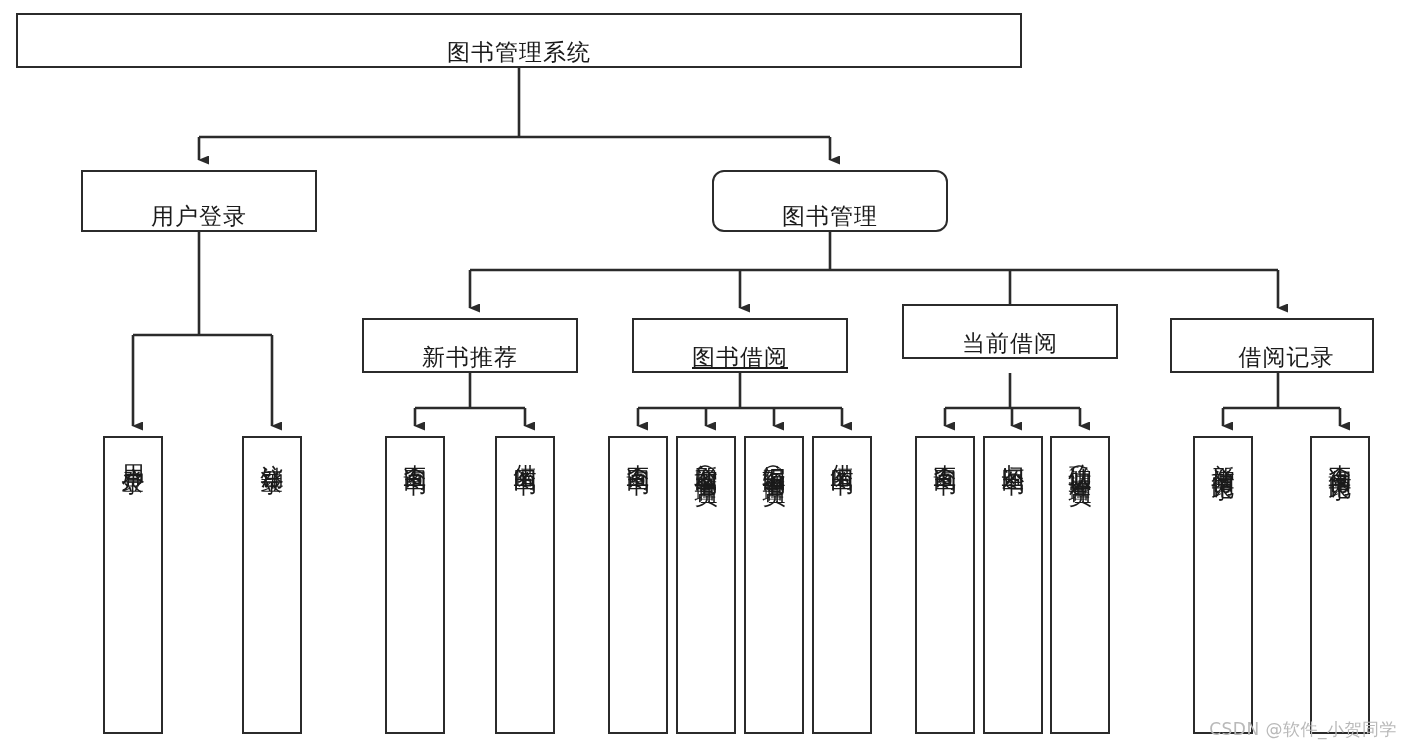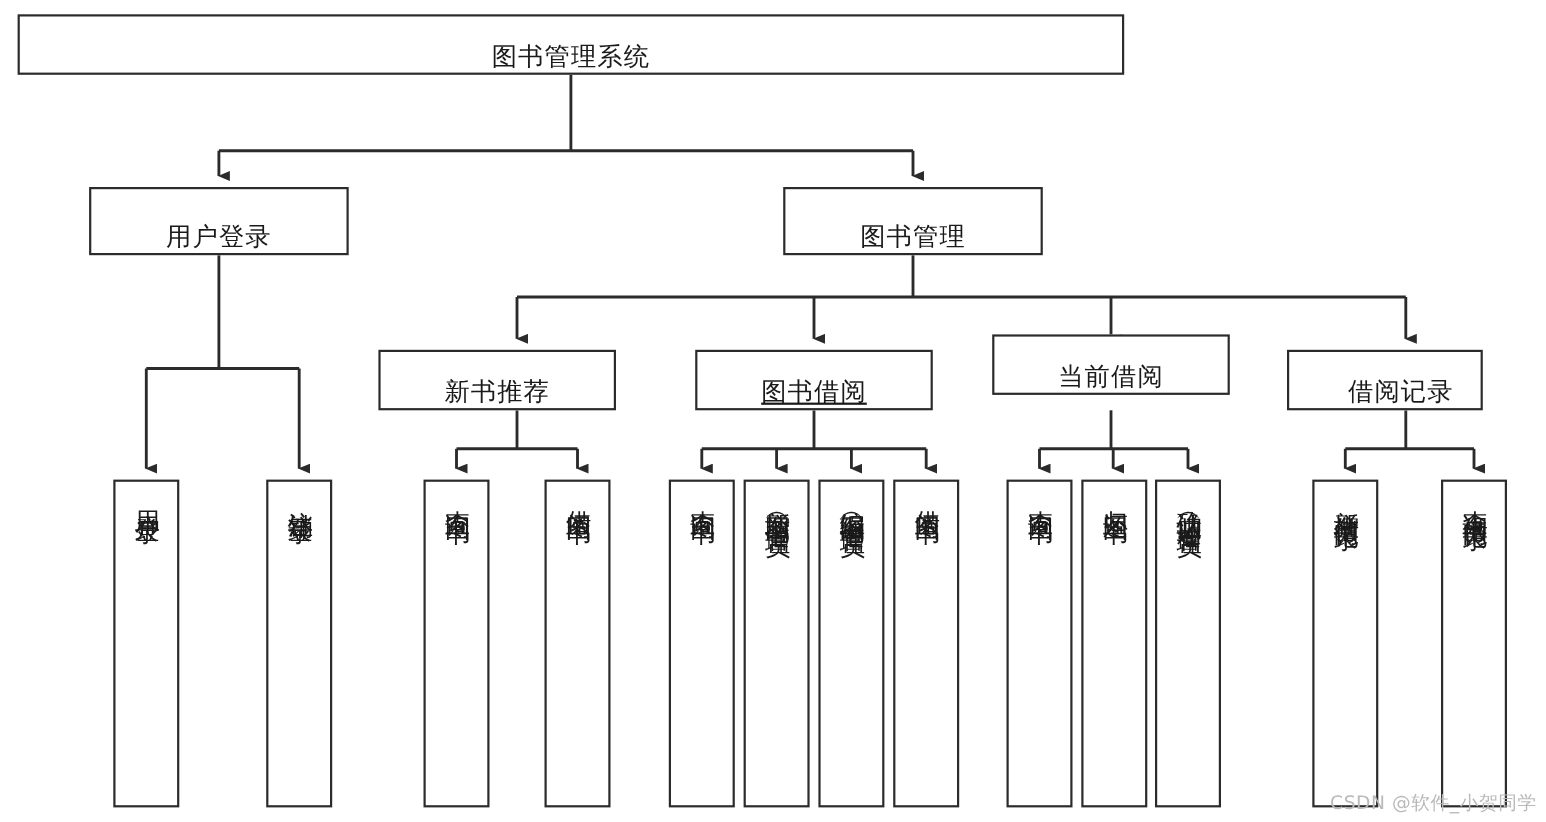--- a/index.html
+++ b/index.html
@@ -137,34 +137,34 @@
     </g>
   </svg>
 
   <div class="node root horizontal" style="left:16px; top:13px; width:1006px; height:55px;">
     <span class="node-label">图书管理系统</span>
   </div>
 
   <div class="node horizontal" style="left:81px; top:170px; width:236px; height:62px;">
     <span class="node-label">用户登录</span>
   </div>
-  <div class="node horizontal" style="left:712px; top:170px; width:236px; height:62px;">
+  <div class="node horizontal" style="left:712px; top:170px; width:236px; height:62px;border-radius:12px;">
     <span class="node-label">图书管理</span>
   </div>
 
-  <div class="node horizontal" style="left:344px; top:318px; width:216px; height:55px;">
+  <div class="node horizontal" style="left:362px; top:318px; width:216px; height:55px;">
     <span class="node-label">新书推荐</span>
   </div>
   <div class="node horizontal" style="left:632px; top:318px; width:216px; height:55px;text-decoration:underline;">
     <span class="node-label">图书借阅</span>
   </div>
   <div class="node horizontal" style="left:902px; top:304px; width:216px; height:55px;">
     <span class="node-label">当前借阅</span>
   </div>
-  <div class="node horizontal" style="left:1170px; top:318px; width:178px; height:55px;padding-left:29px;">
+  <div class="node horizontal" style="left:1170px; top:318px; width:204px; height:55px;padding-left:29px;">
     <span class="node-label">借阅记录</span>
   </div>
 
   <div class="node vertical" style="left:103px; top:436px; width:60px; height:298px;">
     <span class="node-label">用户登录</span>
   </div>
   <div class="node vertical" style="left:242px; top:436px; width:60px; height:298px;">
     <span class="node-label">注销登录</span>
   </div>
 

